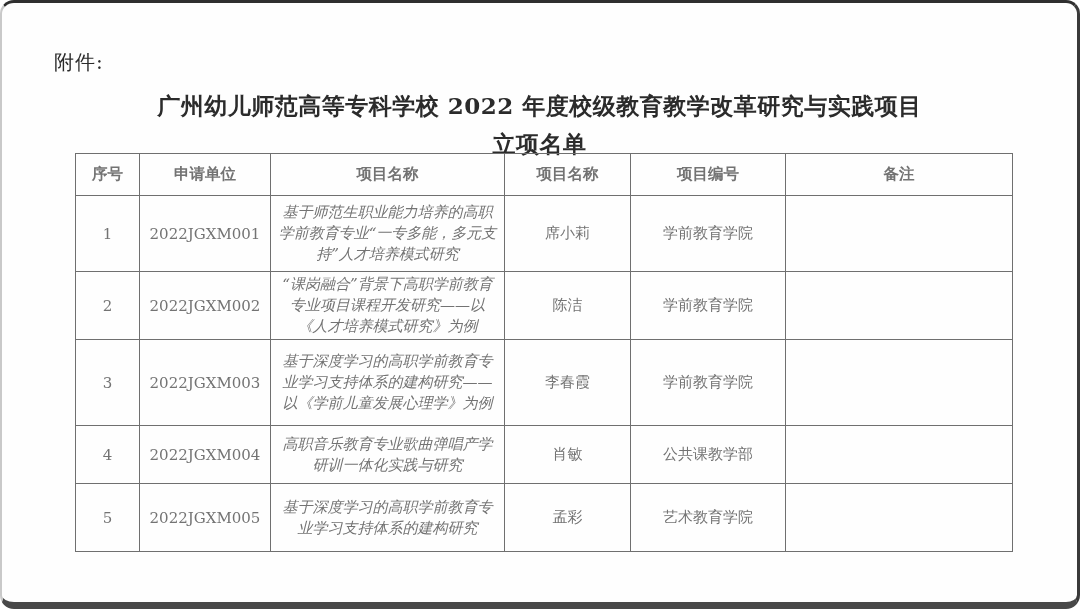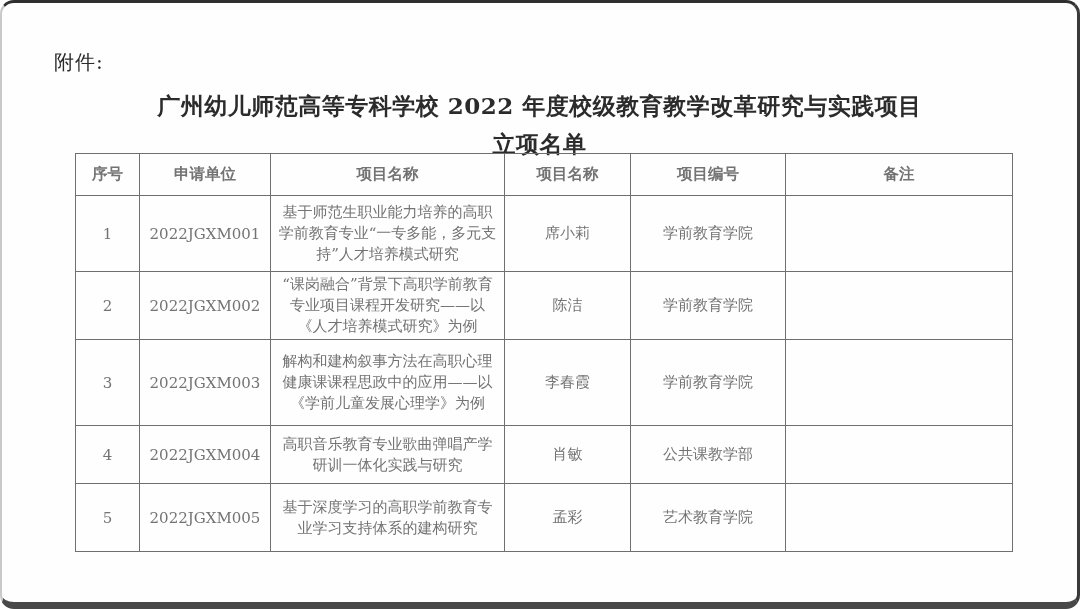--- a/index.html
+++ b/index.html
@@ -66,20 +66,21 @@
   }
   table.grid th {
     font-weight: bold;
     font-size: 15.5px;
     height: 42px;
   }
   td.name-cell {
     text-align: left;
     padding: 4px 10px;
     line-height: 21px;
+    font-style: italic;
   }
   tr.r1 { height: 76px; }
   tr.r2 { height: 64px; }
   tr.r3 { height: 86px; }
   tr.r4 { height: 58px; }
   tr.r5 { height: 68px; }
 </style>
 </head>
 <body>
 
@@ -125,21 +126,21 @@
           <td>2</td>
           <td>2022JGXM002</td>
           <td class="name-cell">“课岗融合”背景下高职学前教育专业项目课程开发研究——以《人才培养模式研究》为例</td>
           <td>陈洁</td>
           <td>学前教育学院</td>
           <td></td>
         </tr>
         <tr class="r3">
           <td>3</td>
           <td>2022JGXM003</td>
-          <td class="name-cell">解构和建构叙事方法在高职心理健康课课程思政中的应用——以《学前儿童发展心理学》为例</td>
+          <td class="name-cell">基于深度学习的高职学前教育专业学习支持体系的建构研究——以《学前儿童发展心理学》为例</td>
           <td>李春霞</td>
           <td>学前教育学院</td>
           <td></td>
         </tr>
         <tr class="r4">
           <td>4</td>
           <td>2022JGXM004</td>
           <td class="name-cell">高职音乐教育专业歌曲弹唱产学研训一体化实践与研究</td>
           <td>肖敏</td>
           <td>公共课教学部</td>

